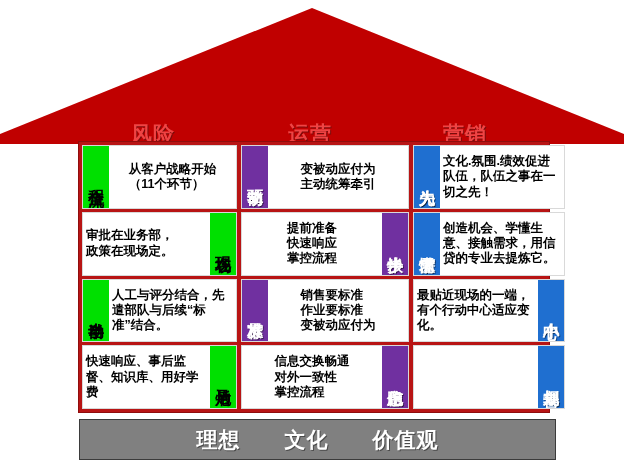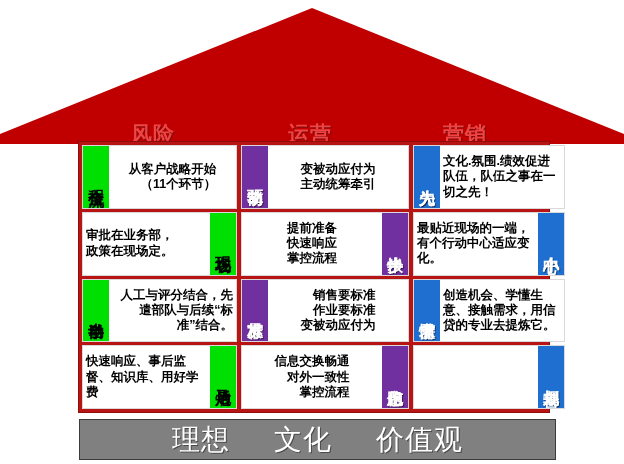--- a/index.html
+++ b/index.html
@@ -96,21 +96,21 @@
   }
   .tag-green { background: #00e000; color: #000000; text-shadow: none; }
   .tag-purple { background: #7030a0; }
   .tag-blue  { background: #1f6fd0; }
 
   .cell-text {
     flex: 1 1 auto;
     display: flex;
     align-items: center;
     justify-content: center;
-    text-align: right;
+    text-align: left;
     color: #000000;
     font-size: 12.5px;
     font-weight: bold;
     line-height: 1.22;
     padding: 2px 3px;
     box-sizing: border-box;
     word-break: break-all;
   }
   .cell-text.left-align { text-align: left; justify-content: flex-start; }
 
@@ -124,22 +124,22 @@
     background: #808080;
     border: 1px solid #3b3b3b;
     box-sizing: border-box;
     display: flex;
     align-items: center;
     justify-content: center;
     gap: 44px;
   }
   .foundation-label {
     color: #ffffff;
-    font-size: 28px;
-    font-weight: normal;
+    font-size: 21px;
+    font-weight: bold;
     letter-spacing: 1px;
     text-shadow: 1px 1px 0 #4a4a4a;
     white-space: nowrap;
   }
 </style>
 </head>
 <body>
 
 <div id="stage">
 
@@ -199,27 +199,27 @@
 对外一致性
 掌控流程</div>
       </div>
     </div>
 
     <div class="col" id="col-marketing">
       <div class="cell">
         <div class="tag tag-blue">人为先</div>
         <div class="cell-text left-align">文化.氛围.绩效促进队伍，队伍之事在一切之先！</div>
       </div>
+      <div class="cell">
+        <div class="tag tag-blue">懂需求</div>
+        <div class="cell-text left-align">创造机会、学懂生意、接触需求，用信贷的专业去提炼它。</div>
+      </div>
       <div class="cell tag-right">
         <div class="tag tag-blue">小中心</div>
         <div class="cell-text left-align">最贴近现场的一端，有个行动中心适应变化。</div>
-      </div>
-      <div class="cell">
-        <div class="tag tag-blue">懂需求</div>
-        <div class="cell-text left-align">创造机会、学懂生意、接触需求，用信贷的专业去提炼它。</div>
       </div>
       <div class="cell tag-right">
         <div class="tag tag-blue">善规划</div>
       </div>
     </div>
 
   </div>
 
   <div id="foundation">
     <span class="foundation-label">理想</span>

